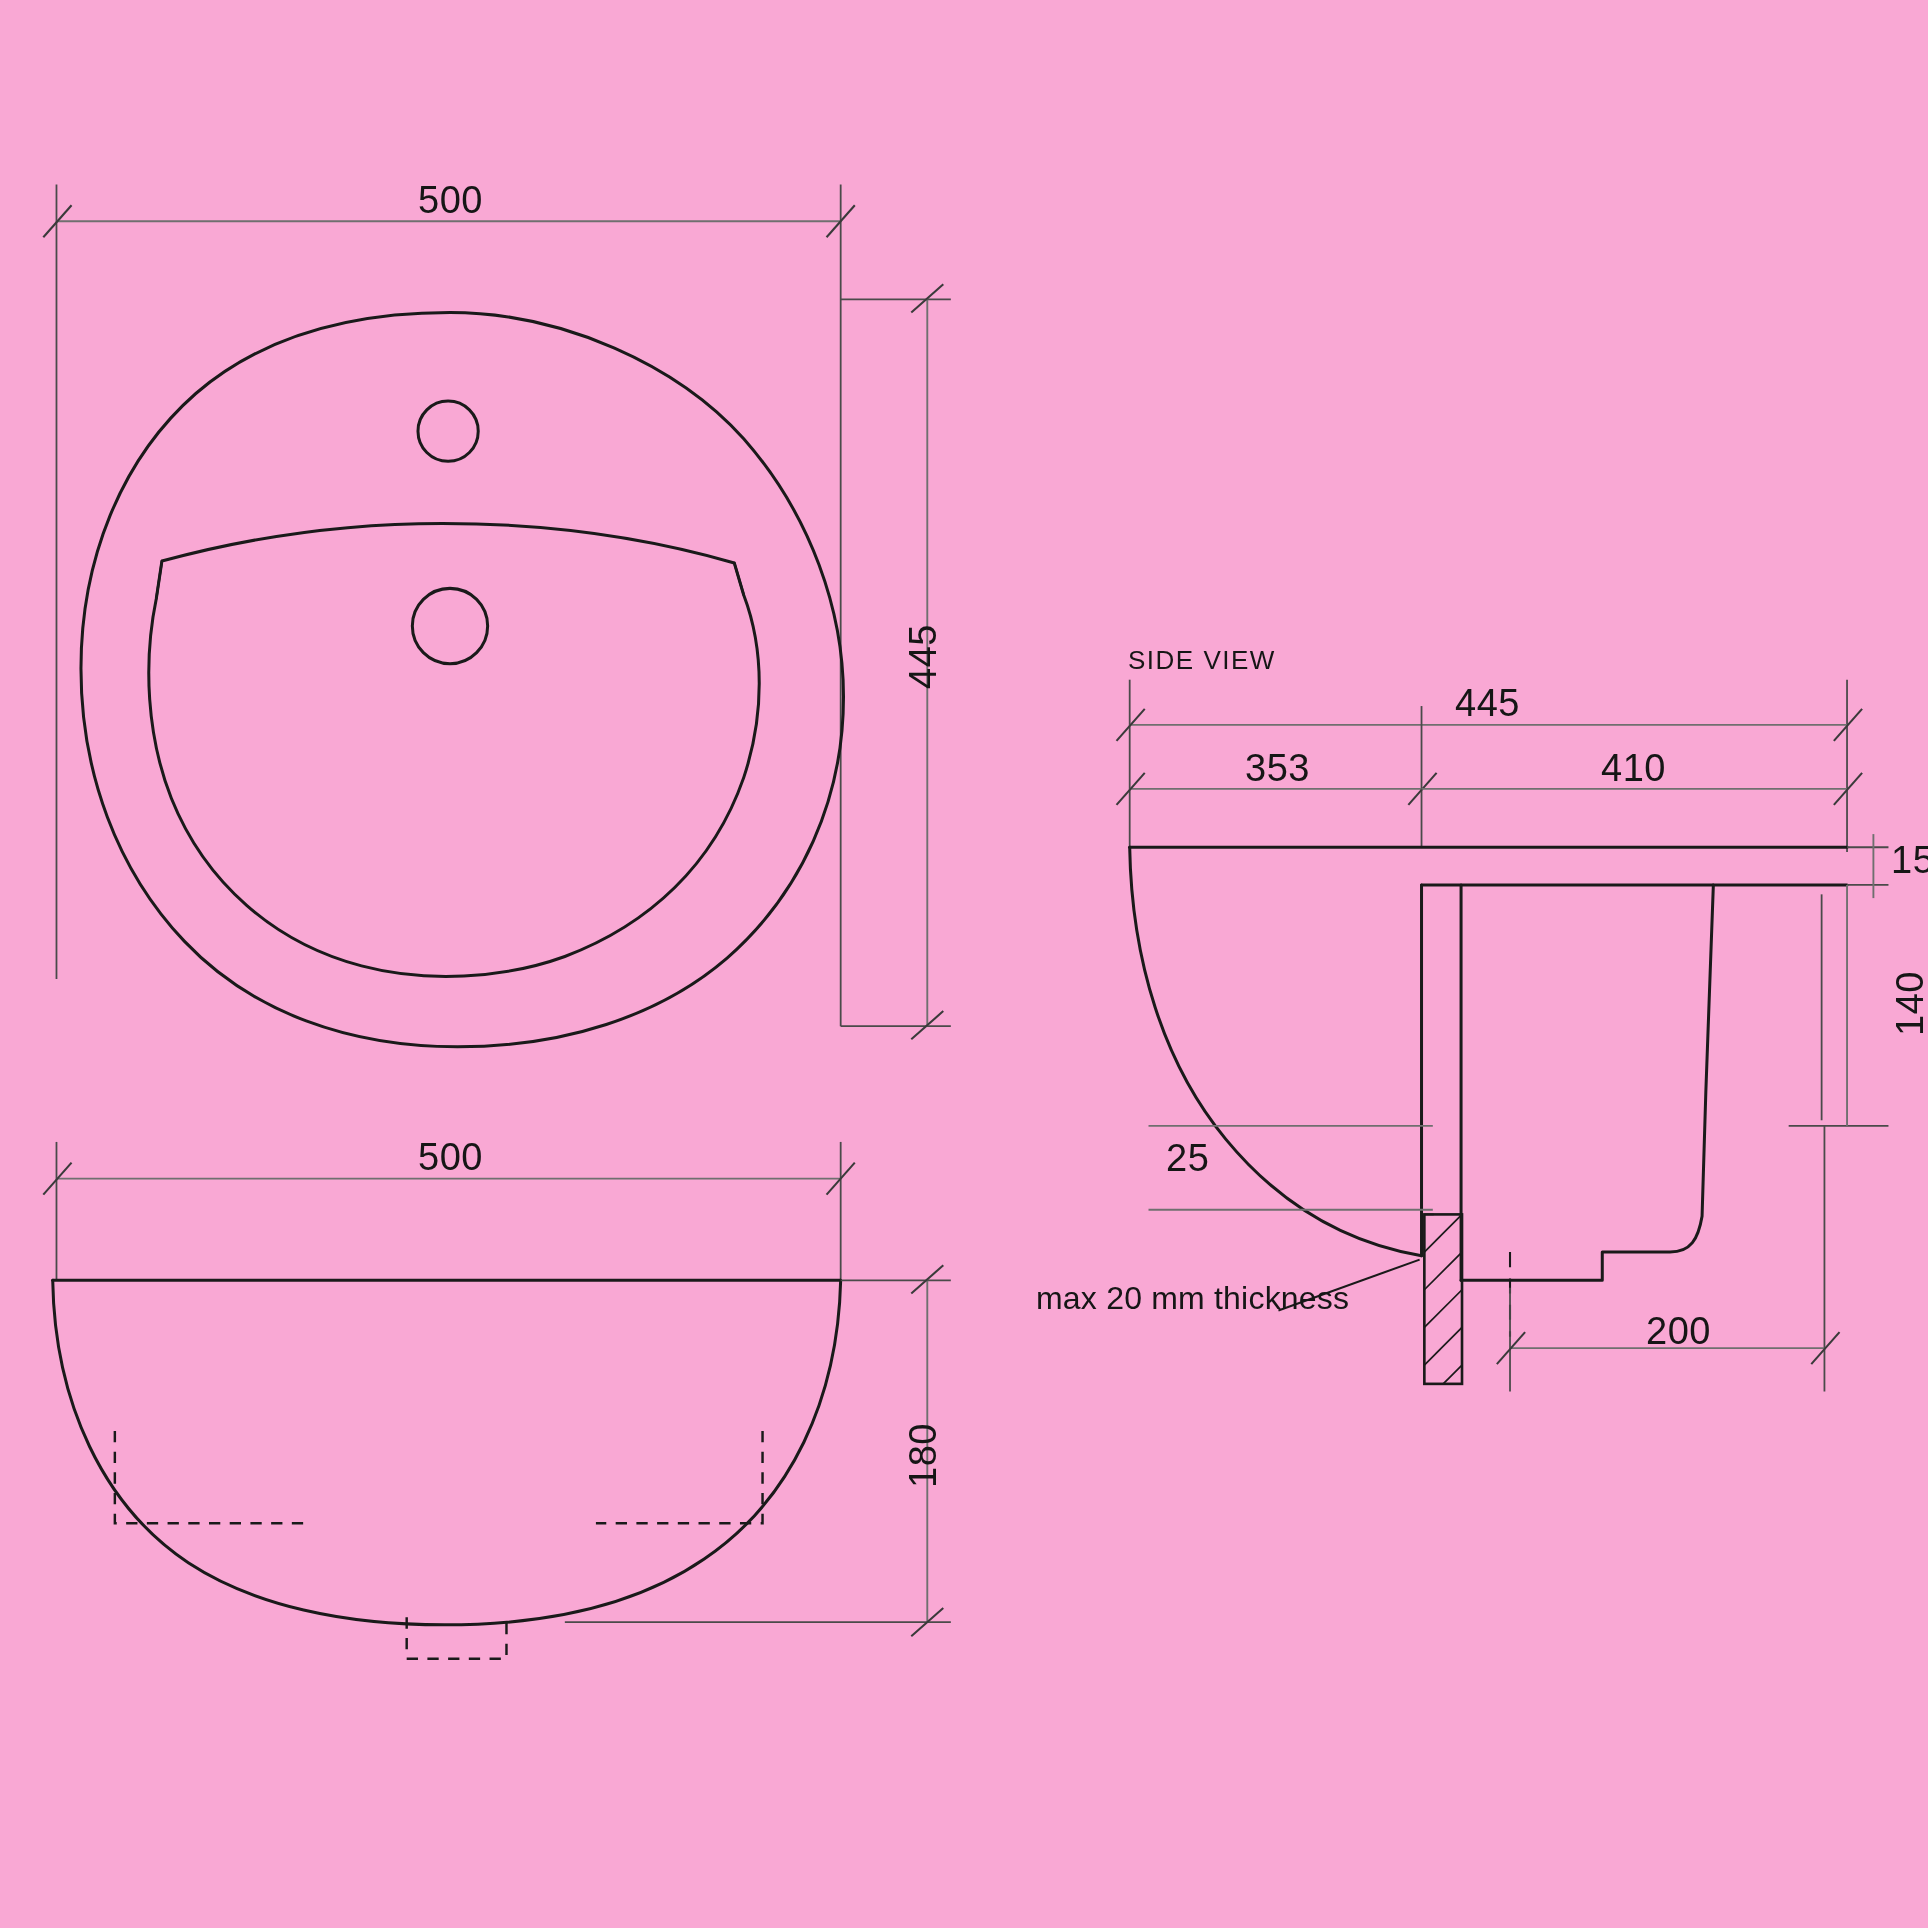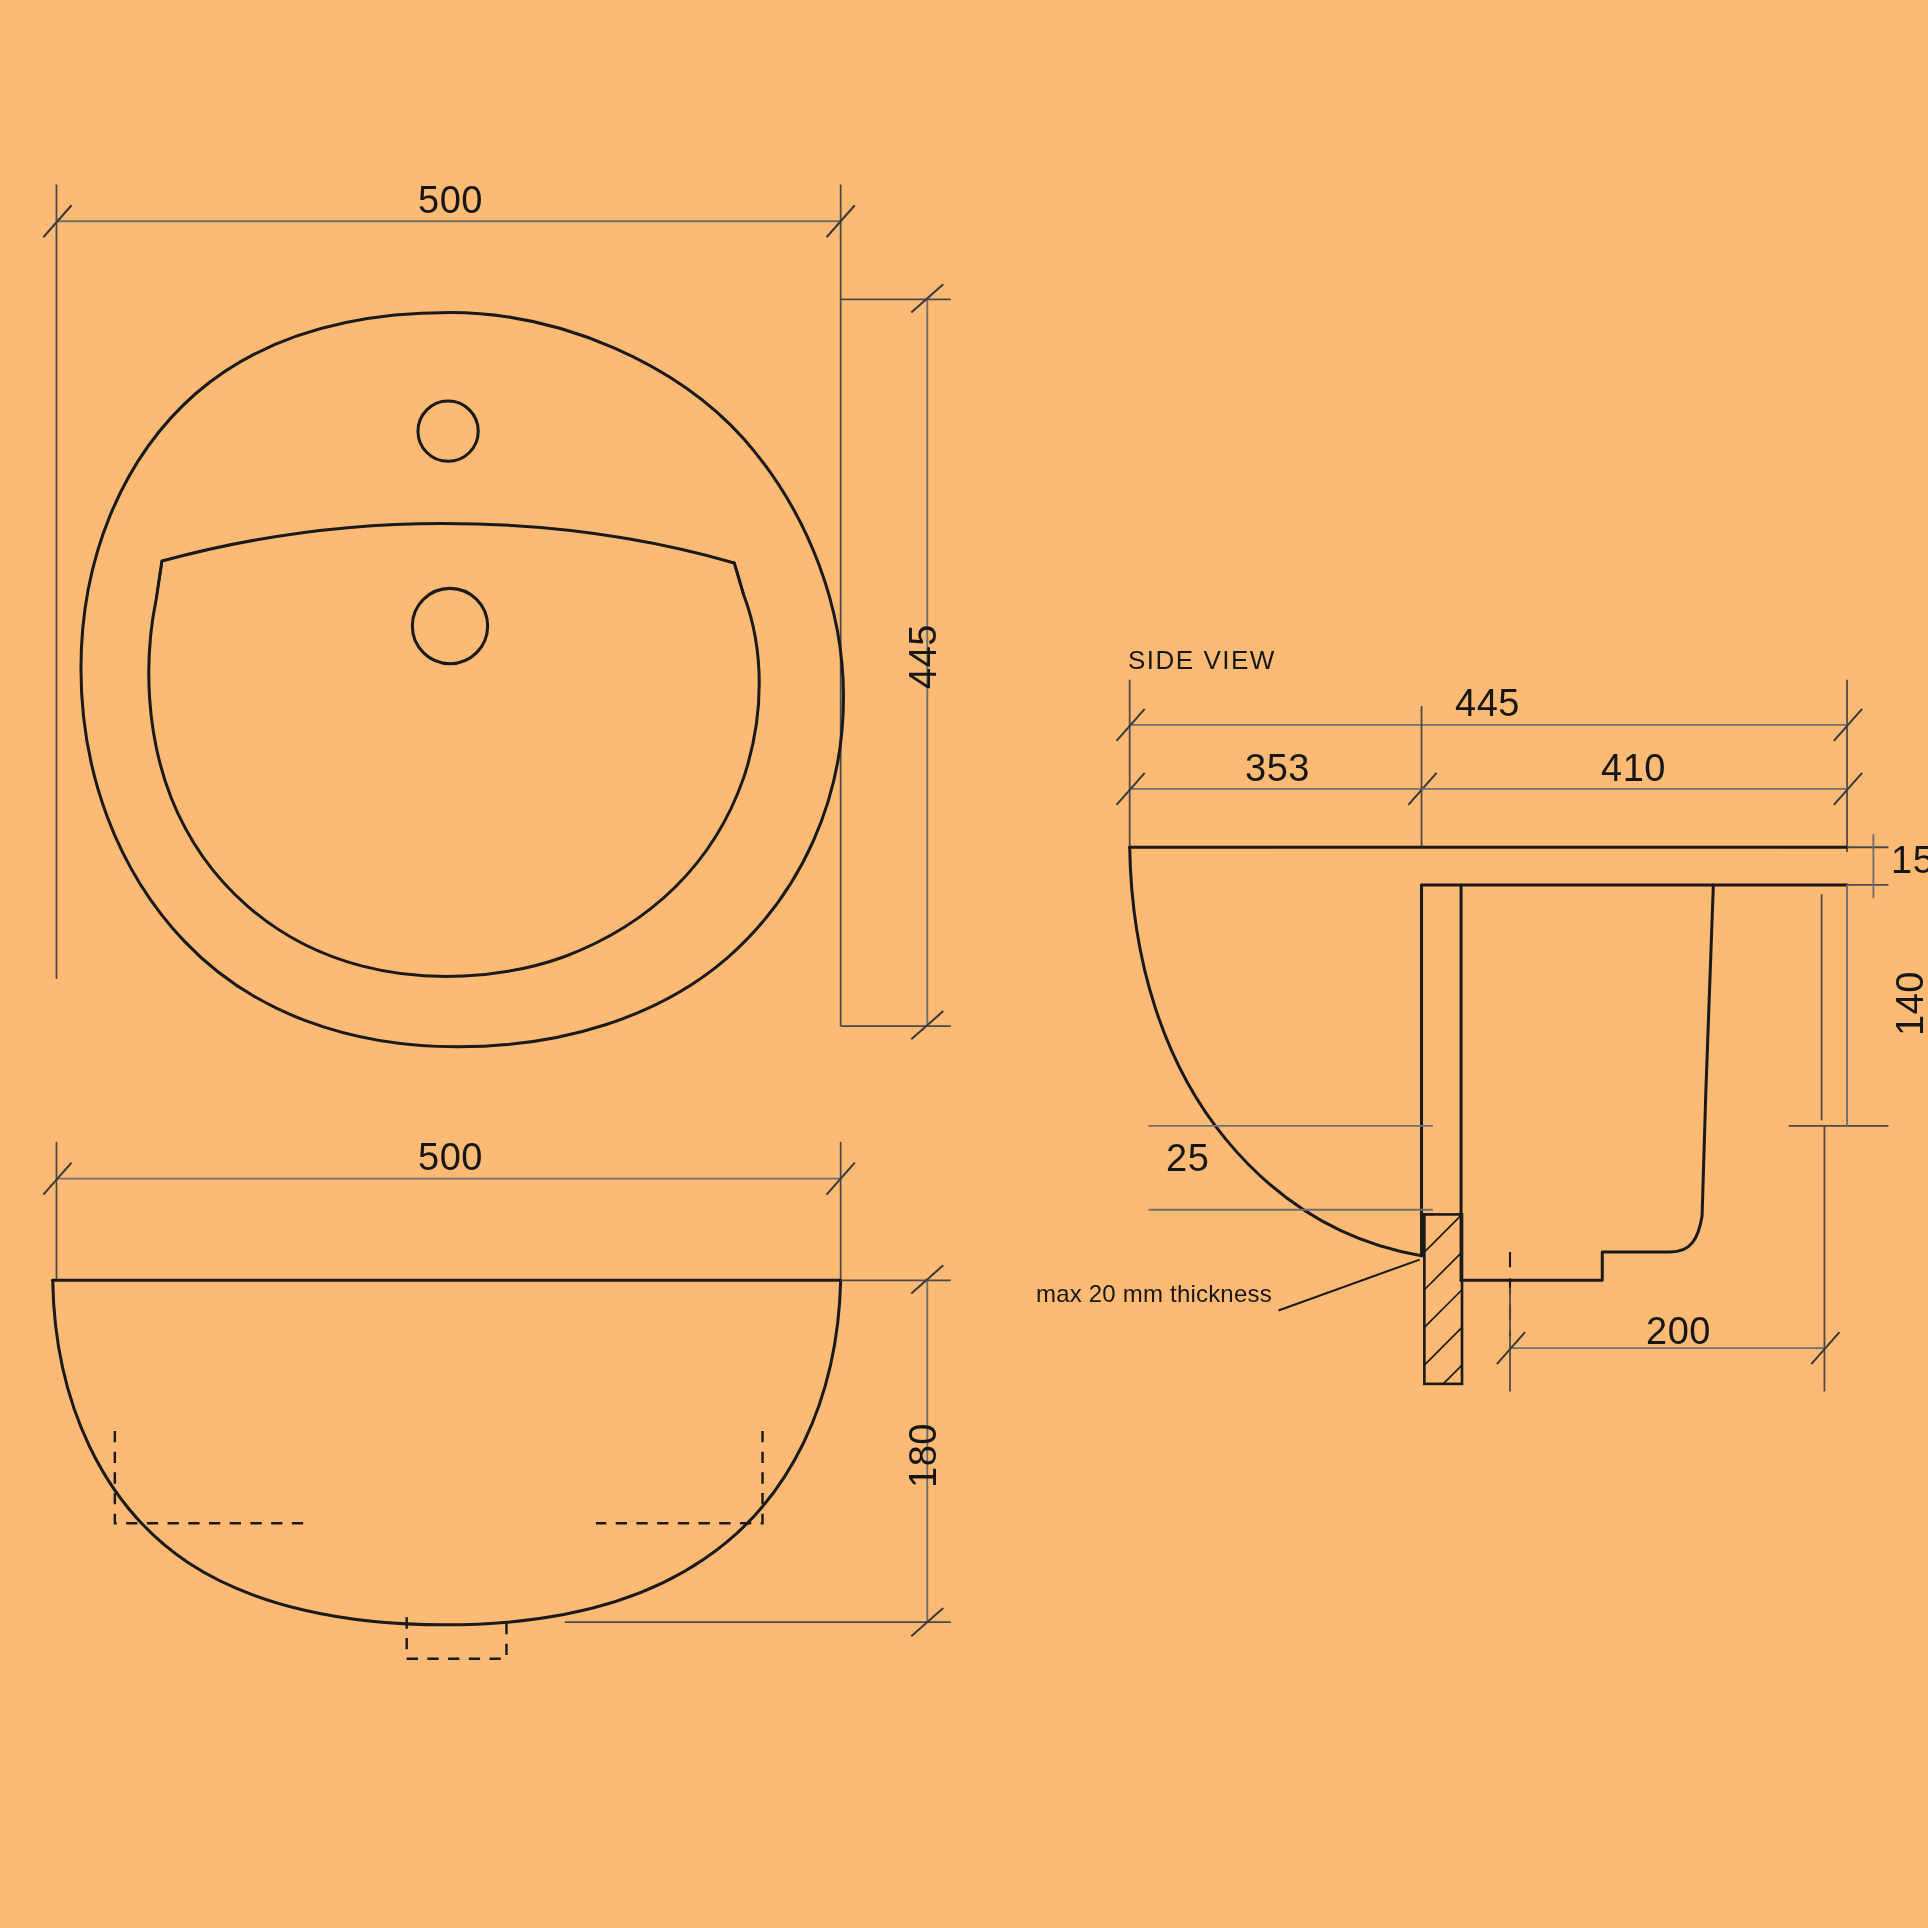--- a/index.html
+++ b/index.html
@@ -8,21 +8,21 @@
     padding: 0;
     background: #ffffff;
   }
   body {
     font-family: "Liberation Sans", sans-serif;
   }
   #sheet {
     position: relative;
     width: 1928px;
     height: 1928px;
-    background: #fdba74;
+    background: #f9a8d4;
     overflow: hidden;
   }
   svg.drawing {
     position: absolute;
     top: 0; left: 0;
     width: 1928px;
     height: 1928px;
   }
   .obj {
     fill: none;
@@ -83,21 +83,21 @@
   }
   .t-dim {
     font-size: 38px;
     letter-spacing: 0.5px;
   }
   .t-label {
     font-size: 26px;
     letter-spacing: 1.5px;
   }
   .t-note {
-    font-size: 24px;
+    font-size: 32px;
     letter-spacing: 0.2px;
   }
   .rot90 {
     transform: rotate(-90deg);
     transform-origin: left top;
   }
 </style>
 </head>
 <body>
 

